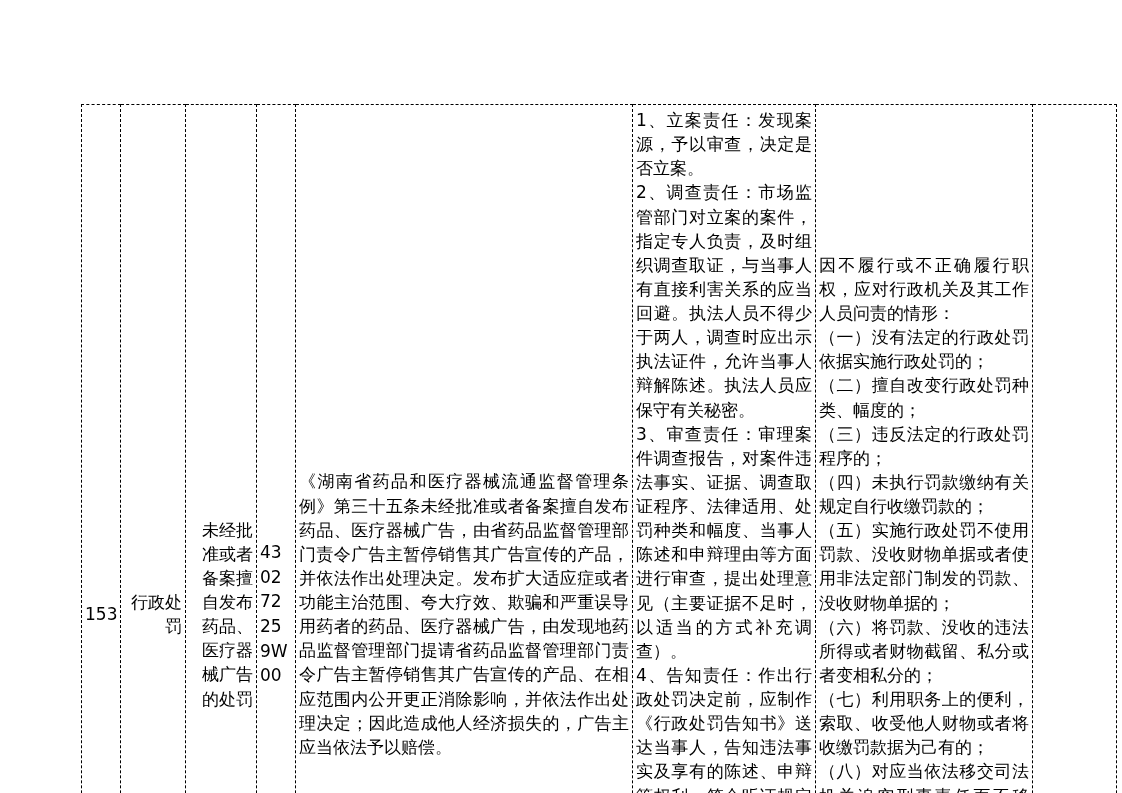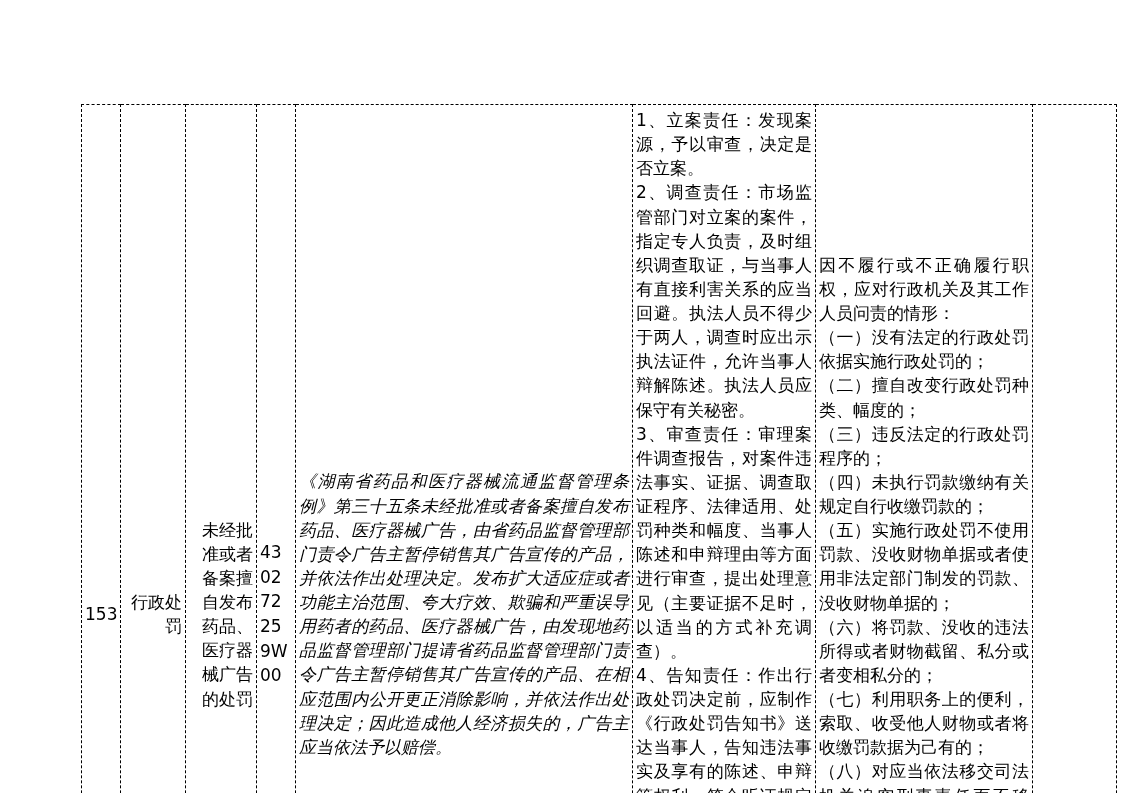--- a/index.html
+++ b/index.html
@@ -47,21 +47,20 @@
 
   .cellwrap {
     display: block;
   }
   .c-duty .cellwrap,
   .c-resp .cellwrap {
     padding-top: 1px;
   }
   .c-basis .cellwrap {
     text-indent: 0;
-    font-style: italic;
   }
   .c-type .cellwrap,
   .c-name .cellwrap {
     word-break: break-all;
   }
   .c-code .cellwrap {
     line-height: 1.45;
   }
 </style>
 </head>

